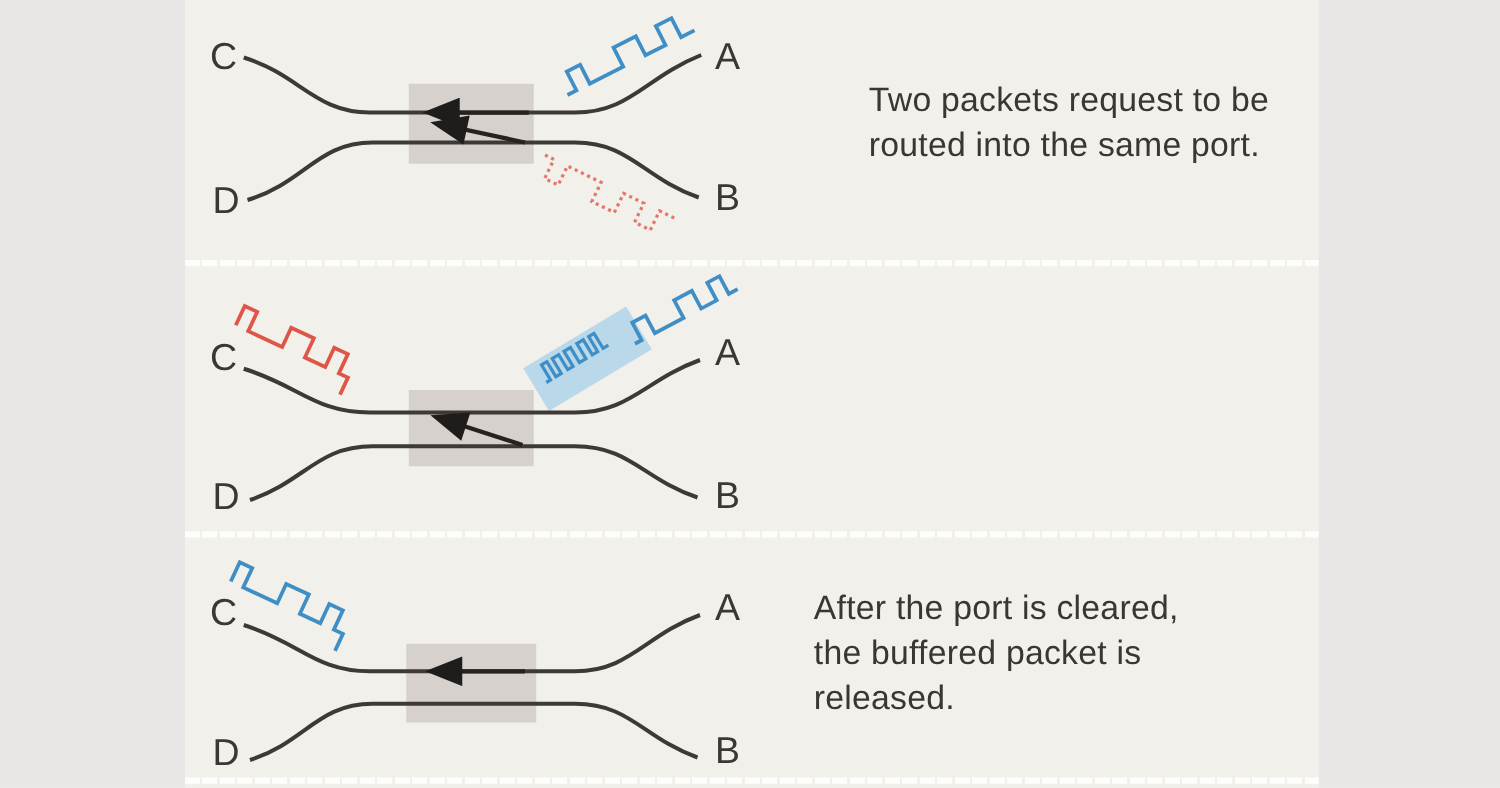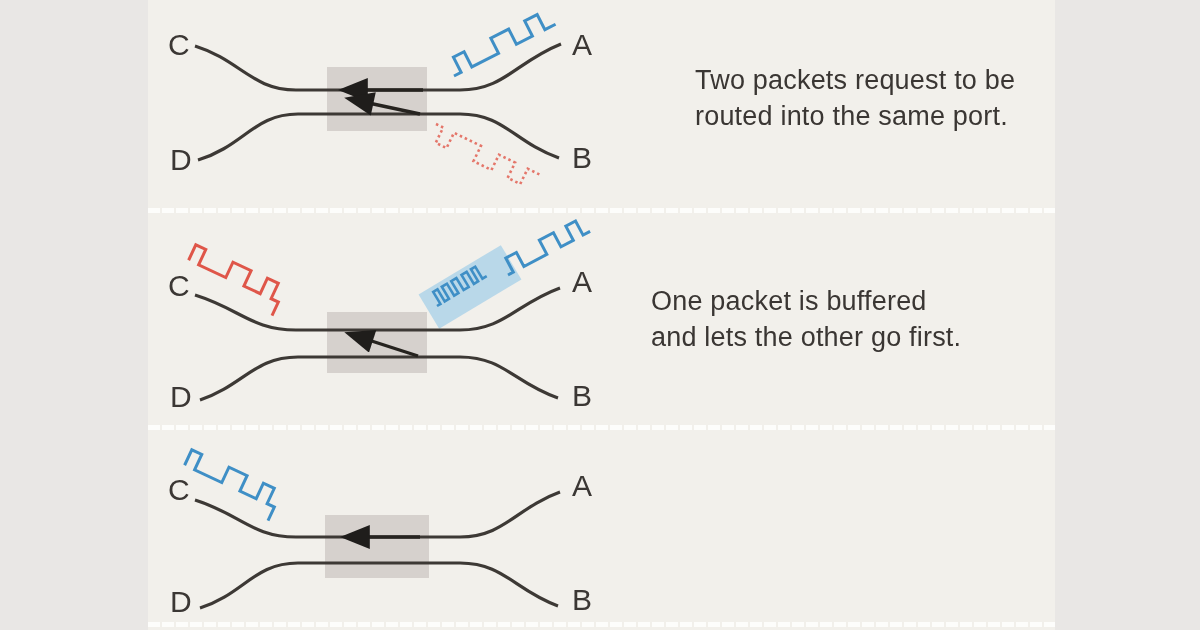--- a/index.html
+++ b/index.html
@@ -105,22 +105,20 @@
         </g>
         <g transform="translate(360,62) rotate(-28)">
           <path class="wave-blue" d="M 0 0 h 6 v -16 h 12 v 16 h 26 v -16 h 16 v 16 h 14 v -16 h 11 v 16 h 8"></path>
         </g>
         <line class="route-arrow" x1="270" y1="143" x2="202" y2="121" marker-end="url(#ah2)"></line>
         <text class="port-label" x="20" y="83">C</text>
         <text class="port-label" x="22" y="194">D</text>
         <text class="port-label" x="424" y="79">A</text>
         <text class="port-label" x="424" y="193">B</text>
       </svg>
-      <div class="caption">One packet is buffered
-and lets the other go first.</div>
     </div>
 
     <div class="divider"></div>
 
     <div class="panel p3">
       <svg width="500" height="192" viewBox="0 0 500 192">
         <defs>
           <marker id="ah3" viewBox="0 0 10 8" markerWidth="9" markerHeight="7" refX="8" refY="4" orient="auto">
             <path d="M0 0 L10 4 L0 8 Z" fill="#1f1d1b"></path>
           </marker>
@@ -130,18 +128,21 @@
         <path class="wire" d="M 52 178 C 96 164 106 133 150 133 H 312 C 356 133 366 160 410 176"></path>
         <g transform="translate(40,28) rotate(25)">
           <path class="wave-blue" d="M 0 8 v -17 h 11 v 17 h 30 v -17 h 20 v 17 h 18 v -17 h 12 v 17 h 8 v 15"></path>
         </g>
         <line class="route-arrow" x1="272" y1="107" x2="198" y2="107" marker-end="url(#ah3)"></line>
         <text class="port-label" x="20" y="70">C</text>
         <text class="port-label" x="22" y="182">D</text>
         <text class="port-label" x="424" y="66">A</text>
         <text class="port-label" x="424" y="180">B</text>
       </svg>
+      <div class="caption">After the port is cleared,
+the buffered packet is
+released.</div>
     </div>
 
     <div class="divider"></div>
 
   </div>
 </div>
 
 </body></html>

